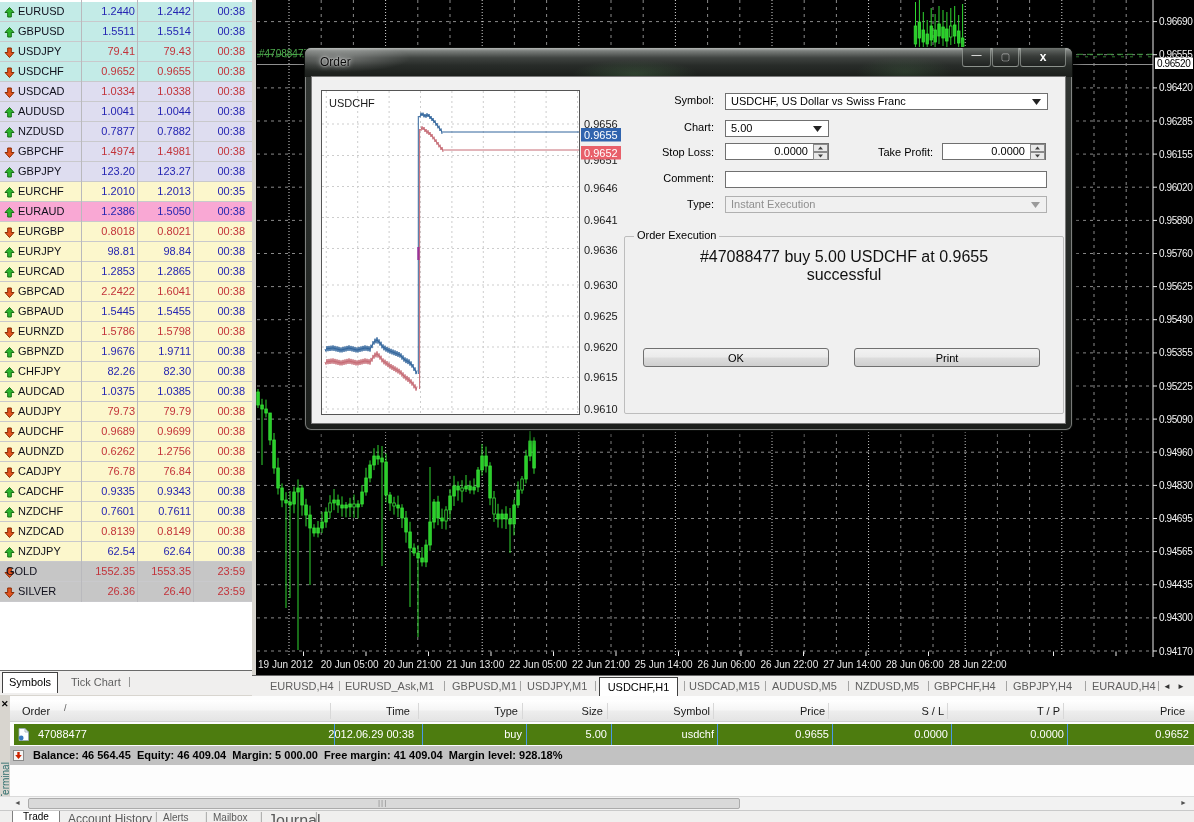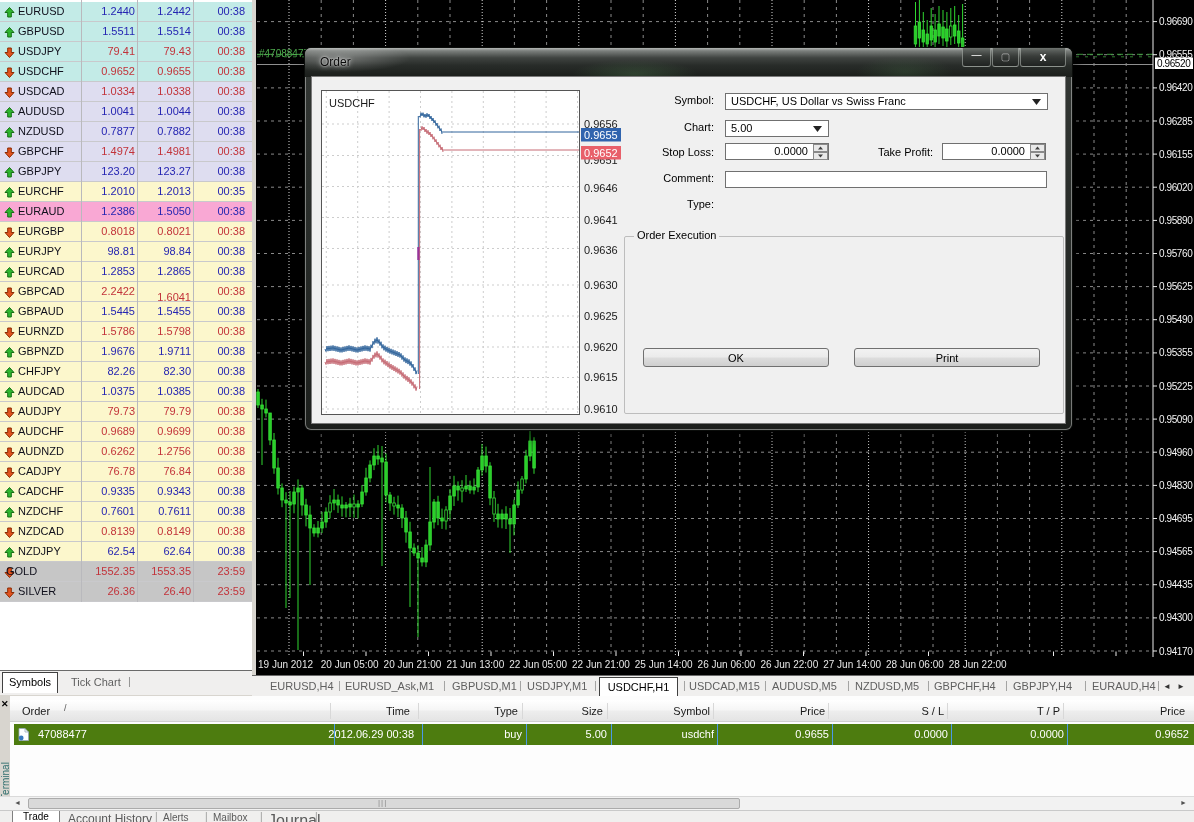--- a/index.html
+++ b/index.html
@@ -421,21 +421,21 @@
       <span style="position:absolute;right:117px;top:3px;color:#2525b2">1.2853</span>
       <span style="position:absolute;right:61px;top:3px;color:#2525b2">1.2865</span>
       <span style="position:absolute;right:7px;top:3px;color:#2525b2">00:38</span>
     </div>
 <div style="position:absolute;left:0;top:282px;width:252px;height:20px;background:#fcf7cc;border-bottom:1px solid #c9c9cc">
       <svg width="11" height="11" viewBox="0 0 11 11" style="position:absolute;left:4px;top:5px">
         <path d="M5.5 10.5 L1 5.5 L3.7 5.5 L3.7 1 L7.3 1 L7.3 5.5 L10 5.5 Z" fill="#e2531f" stroke="#8c2a00" stroke-width="1"></path>
       </svg>
       <span style="position:absolute;left:18px;top:3px;color:#10101c">GBPCAD</span>
       <span style="position:absolute;right:117px;top:3px;color:#c2333a">2.2422</span>
-      <span style="position:absolute;right:61px;top:9px;color:#c2333a">1.6041</span>
+      <span style="position:absolute;right:61px;top:3px;color:#c2333a">1.6041</span>
       <span style="position:absolute;right:7px;top:3px;color:#c2333a">00:38</span>
     </div>
 <div style="position:absolute;left:0;top:302px;width:252px;height:20px;background:#fcf7cc;border-bottom:1px solid #c9c9cc">
       <svg width="11" height="11" viewBox="0 0 11 11" style="position:absolute;left:4px;top:5px">
         <path d="M5.5 0.5 L10 5.5 L7.3 5.5 L7.3 10 L3.7 10 L3.7 5.5 L1 5.5 Z" fill="#2fb52f" stroke="#157015" stroke-width="1"></path>
       </svg>
       <span style="position:absolute;left:18px;top:3px;color:#10101c">GBPAUD</span>
       <span style="position:absolute;right:117px;top:3px;color:#2525b2">1.5445</span>
       <span style="position:absolute;right:61px;top:3px;color:#2525b2">1.5455</span>
       <span style="position:absolute;right:7px;top:3px;color:#2525b2">00:38</span>
@@ -641,20 +641,27 @@
 <span style="position:absolute;right:134px;top:4px">0.0000</span>
 <span style="position:absolute;right:9px;top:4px">0.9652</span>
 <div style="position:absolute;left:320px;top:0;width:1px;height:21px;background:#4a99e8"></div>
 <div style="position:absolute;left:408px;top:0;width:1px;height:21px;background:#4a99e8"></div>
 <div style="position:absolute;left:512px;top:0;width:1px;height:21px;background:#4a99e8"></div>
 <div style="position:absolute;left:597px;top:0;width:1px;height:21px;background:#4a99e8"></div>
 <div style="position:absolute;left:703px;top:0;width:1px;height:21px;background:#4a99e8"></div>
 <div style="position:absolute;left:818px;top:0;width:1px;height:21px;background:#4a99e8"></div>
 <div style="position:absolute;left:937px;top:0;width:1px;height:21px;background:#4a99e8"></div>
 <div style="position:absolute;left:1053px;top:0;width:1px;height:21px;background:#4a99e8"></div>
+</div>
+<div style="position:absolute;left:10px;top:50px;width:1184px;height:19px;background:#c2c2c2">
+<svg width="11" height="11" viewBox="0 0 11 11" style="position:absolute;left:3px;top:4px">
+        <rect x="0.5" y="0.5" width="10" height="10" fill="#f4f4f4" stroke="#8a8a8a"></rect>
+        <path d="M5.5 9 L2.2 5 L4.3 5 L4.3 2 L6.7 2 L6.7 5 L8.8 5 Z" fill="#cc2200"></path>
+      </svg>
+<span style="position:absolute;left:23px;top:3px;color:#000;font-weight:bold">Balance: 46 564.45&nbsp;&nbsp;Equity: 46 409.04&nbsp;&nbsp;Margin: 5 000.00&nbsp;&nbsp;Free margin: 41 409.04&nbsp;&nbsp;Margin level: 928.18%</span>
 </div>
 <div style="position:absolute;left:0px;top:100px;width:1194px;height:14px;background:#f2f2f2;border-top:1px solid #dadada">
 <span style="position:absolute;left:14px;top:2px;color:#505050;font-size:7px">◄</span>
 <span style="position:absolute;left:1180px;top:2px;color:#505050;font-size:7px">►</span>
 <div style="position:absolute;left:28px;top:1px;width:712px;height:11px;background:#d9d9d9;border:1px solid #ababab;border-radius:2px"></div>
 <span style="position:absolute;left:378px;top:1px;color:#8a8a8a;font-size:8px;letter-spacing:1px">|||</span>
 </div>
 <div style="position:absolute;left:0px;top:114px;width:1194px;height:12px;background:#f0efee;border-top:1px solid #c9c9c9">
 <div style="position:absolute;left:12px;top:0px;width:48px;height:13px;background:#ffffff;border:1px solid #808080;border-top:none;text-align:center;color:#000;font-size:10px">Trade</div>
 <span style="position:absolute;left:68px;top:1px;color:#5a5a5a;font-size:12px">Account History</span>
@@ -752,18 +759,25 @@
 <div style="position:absolute;left:630px;top:66px;width:104px;height:17px;background:#ffffff;border:1px solid #707070;">
         <span style="position:absolute;right:20px;top:1px;color:#000">0.0000</span>
         <svg width="17" height="16" viewBox="0 0 17 16" style="position:absolute;right:-1px;top:-0.5px">
           <rect x="1.5" y="0.5" width="14" height="7" fill="#e9e9e9" stroke="#8a8a8a"></rect>
           <rect x="1.5" y="8.5" width="14" height="7" fill="#e9e9e9" stroke="#8a8a8a"></rect>
           <path d="M8.5 2.5 L11 5.5 L6 5.5 Z" fill="#404040"></path>
           <path d="M6 10.5 L11 10.5 L8.5 13.5 Z" fill="#404040"></path>
         </svg>
       </div>
 <div style="position:absolute;left:413px;top:94px;width:322px;height:17px;background:#ffffff;border:1px solid #707070;"></div>
+<div style="position:absolute;left:413px;top:119px;width:322px;height:17px;background:#ffffff;border:1px solid #707070;background:#f0f0f0;border:1px solid #b0b0b0;">
+        <span style="position:absolute;left:5px;top:1px;color:#8f8f8f">Instant Execution</span>
+        <svg width="9" height="6" viewBox="0 0 9 6" style="position:absolute;right:6px;top:5px">
+          <path d="M0 0 L9 0 L4.5 6 Z" fill="#9a9a9a"></path>
+        </svg>
+      </div>
 <div style="position:absolute;left:312px;top:159px;width:440px;height:178px;border:1px solid #bdbdbd;border-radius:2px"></div>
 <span style="position:absolute;left:322px;top:152px;background:#f0f0f0;padding:0 3px;color:#000">Order Execution</span>
+<div style="position:absolute;left:312px;top:171px;width:440px;text-align:center;color:#111;font-size:16px">#47088477 buy 5.00 USDCHF at 0.9655<br>successful</div>
 <div style="position:absolute;left:331px;top:271px;width:186px;height:19px;background:linear-gradient(180deg,#f2f2f2,#ebebeb 48%,#dddddd 52%,#cfcfcf);border:1px solid #707070;border-radius:3px;text-align:center;color:#000;line-height:18px">OK</div>
 <div style="position:absolute;left:542px;top:271px;width:186px;height:19px;background:linear-gradient(180deg,#f2f2f2,#ebebeb 48%,#dddddd 52%,#cfcfcf);border:1px solid #707070;border-radius:3px;text-align:center;color:#000;line-height:18px">Print</div>
 </div>
 </div>
 
 </body></html>

